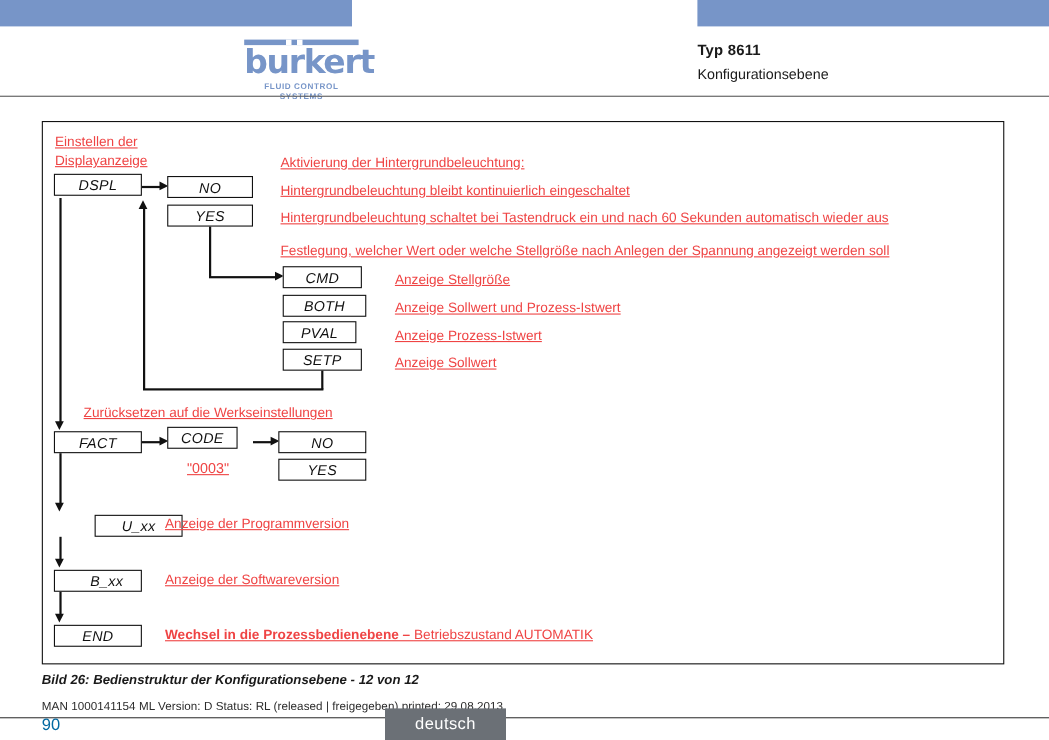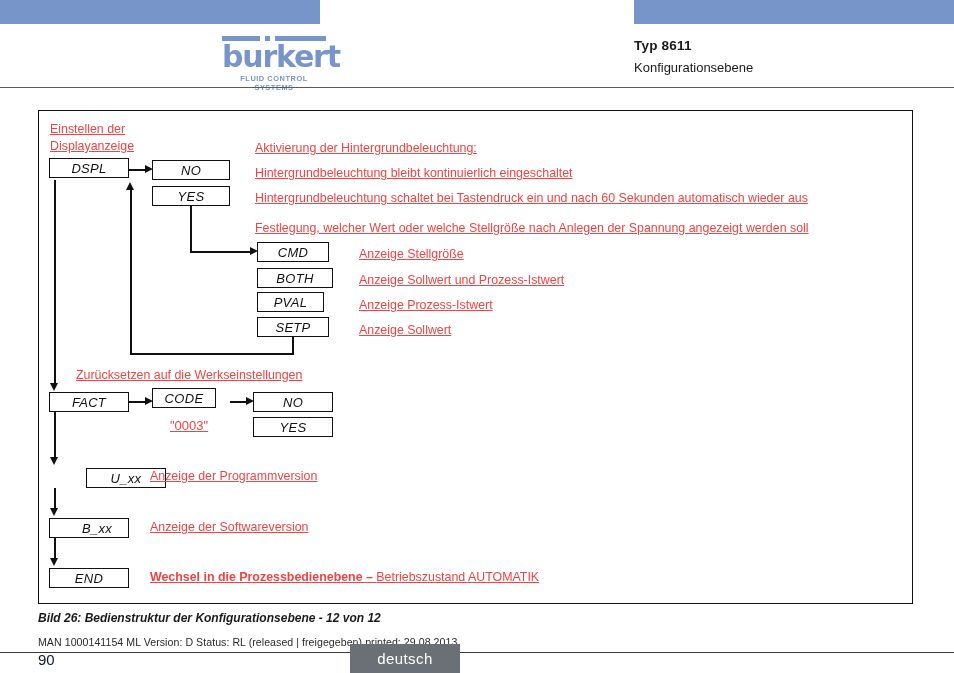--- a/index.html
+++ b/index.html
@@ -179,21 +179,21 @@
   .foot-rule {
     position: absolute;
     left: 0; top: 652px;
     width: 954px; height: 1px;
     background: #3a3a3a;
   }
   .pageno {
     position: absolute;
     left: 38px; top: 651px;
     font-size: 15px;
-    color: #0f172a;
+    color: #0369a1;
   }
   .lang-badge {
     position: absolute;
     left: 350px; top: 644px;
     width: 110px; height: 29px;
     background: #6b7076;
     color: #ffffff;
     font-size: 15px;
     display: flex;
     align-items: center;

